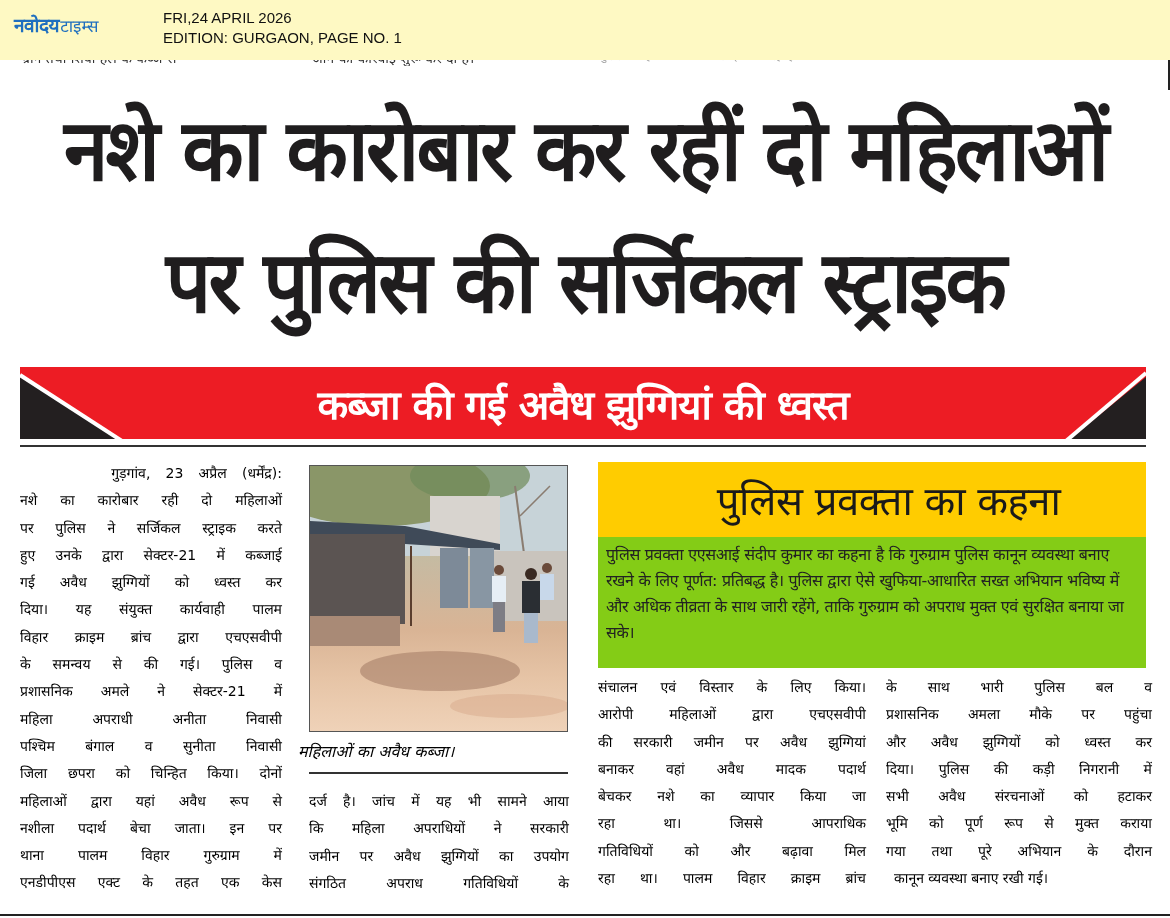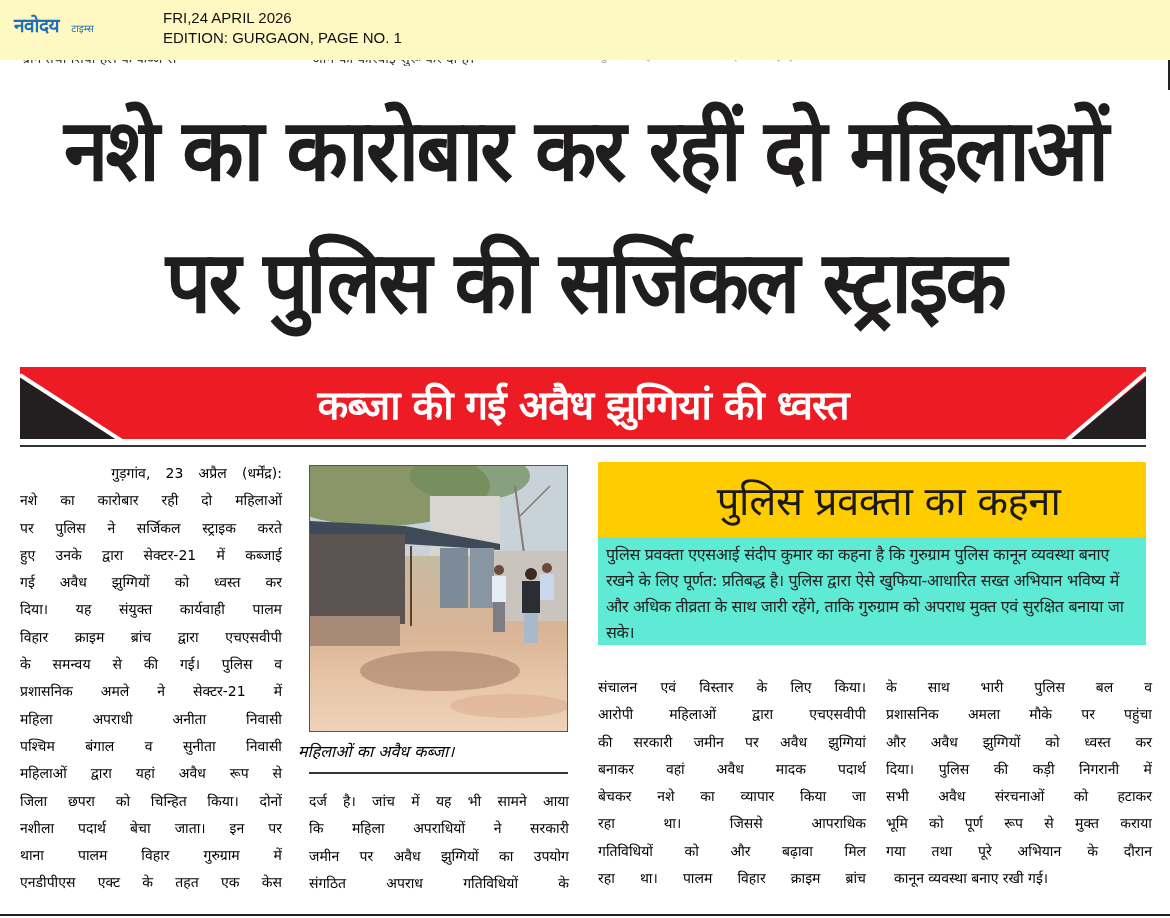--- a/index.html
+++ b/index.html
@@ -8,21 +8,21 @@
 
     .topbar {
       position: absolute; left: 0; top: 0; width: 1170px; height: 60px;
       background: #fef9c3; z-index: 3;
     }
     .logo {
       position: absolute; left: 14px; top: 12px; display: flex; align-items: baseline;
       color: #1f6fbf; font-family: "DejaVu Sans", sans-serif;
     }
     .logo .main { font-weight: bold; font-size: 19px; letter-spacing: -0.5px; }
-    .logo .sub { font-size: 10px; margin-left: 12px; }
+    .logo .sub { font-size: 17px; margin-left: 1px; }
     .edition-info {
       position: absolute; left: 163px; top: 8px;
       font-family: "Liberation Sans", sans-serif; font-size: 15px; line-height: 20px; color: #111;
     }
 
     .cutoff-strip {
       position: absolute; left: 0; top: 44px; width: 1170px; height: 22px; overflow: hidden;
       font-family: "DejaVu Sans", sans-serif; font-size: 14px; color: #333; z-index: 1;
     }
     .cutoff-strip span { position: absolute; top: 4px; white-space: nowrap; }
@@ -75,22 +75,22 @@
       font-family: "DejaVu Sans", sans-serif; font-style: italic; font-size: 16px; color: #000000;
     }
     .caption-rule { position: absolute; left: 309px; top: 772px; width: 259px; height: 2px; background: #333; }
 
     .sidebox-title {
       position: absolute; left: 598px; top: 462px; width: 548px; height: 75px;
       background: #ffcc00; display: flex; align-items: center; justify-content: center;
       font-family: "DejaVu Sans", sans-serif; font-size: 40px; color: #1a1a1a; letter-spacing: -0.5px; padding-left: 33px;
     }
     .sidebox-body {
-      position: absolute; left: 598px; top: 537px; width: 548px; height: 108px;
-      background: #5eead4; padding: 5px 6px 0 8px;
+      position: absolute; left: 598px; top: 537px; width: 548px; height: 131px;
+      background: #84cc16; padding: 5px 6px 0 8px;
       font-family: "DejaVu Sans", sans-serif; font-size: 16px; line-height: 26px; color: #222;
       letter-spacing: -0.3px;
     }
 
     .bottom-rule { position: absolute; left: 0; top: 914px; width: 1170px; height: 2px; background: #222; }
   </style>
 </head>
 <body>
 
 <div class="topbar">
@@ -131,22 +131,22 @@
   <p>नशे का कारोबार रही दो महिलाओं</p>
   <p>पर पुलिस ने सर्जिकल स्ट्राइक करते</p>
   <p>हुए उनके द्वारा सेक्टर-21 में कब्जाई</p>
   <p>गई अवैध झुग्गियों को ध्वस्त कर</p>
   <p>दिया। यह संयुक्त कार्यवाही पालम</p>
   <p>विहार क्राइम ब्रांच द्वारा एचएसवीपी</p>
   <p>के समन्वय से की गई। पुलिस व</p>
   <p>प्रशासनिक अमले ने सेक्टर-21 में</p>
   <p>महिला अपराधी अनीता निवासी</p>
   <p>पश्चिम बंगाल व सुनीता निवासी</p>
+  <p>जिला छपरा को चिन्हित किया। दोनों</p>
   <p>महिलाओं द्वारा यहां अवैध रूप से</p>
-  <p>जिला छपरा को चिन्हित किया। दोनों</p>
   <p>नशीला पदार्थ बेचा जाता। इन पर</p>
   <p>थाना पालम विहार गुरुग्राम में</p>
   <p>एनडीपीएस एक्ट के तहत एक केस</p>
 </div>
 
 <div class="photo">
   <svg width="259" height="267" viewBox="0 0 259 267">
 
     <rect x="0" y="0" width="259" height="90" fill="#c7d3d8"></rect>
     <ellipse cx="70" cy="20" rx="110" ry="40" fill="#7f8b55" opacity="0.85"></ellipse>

